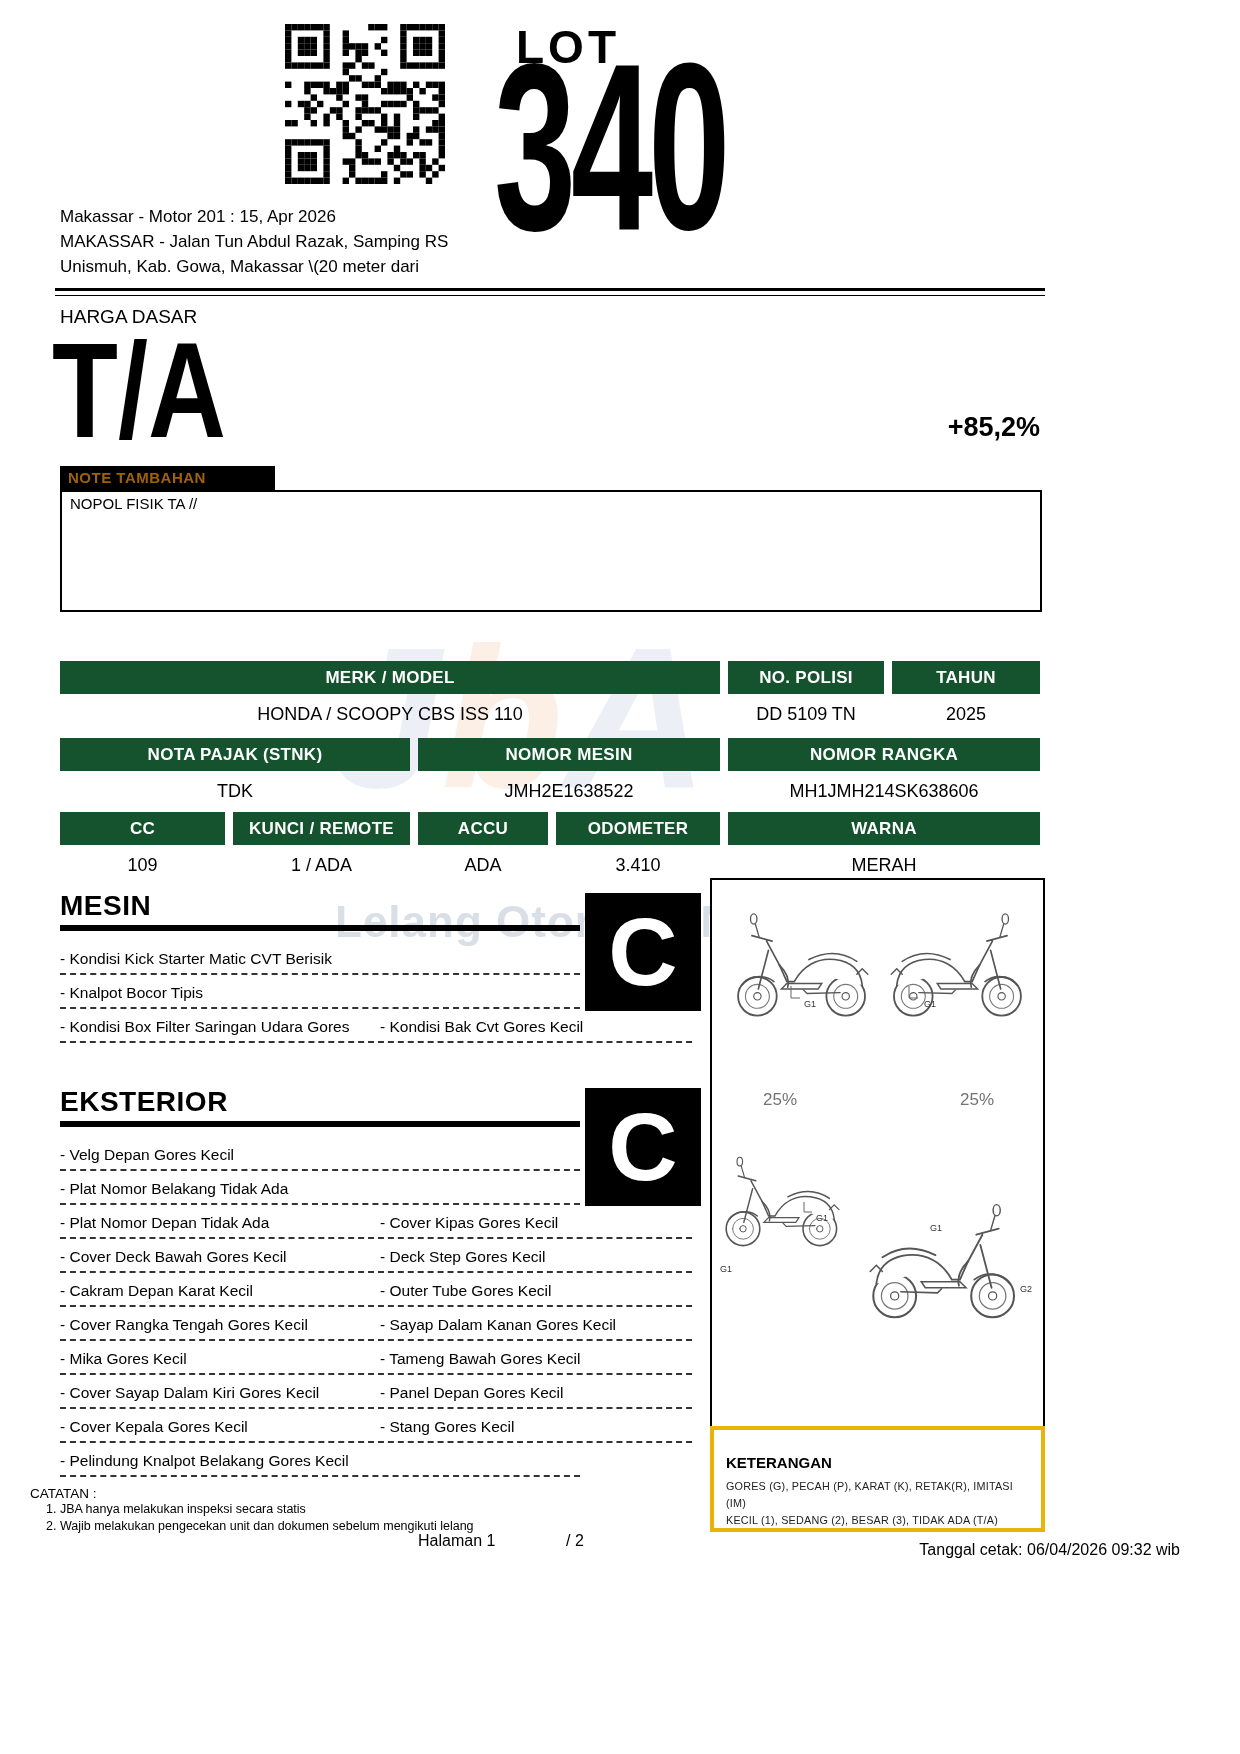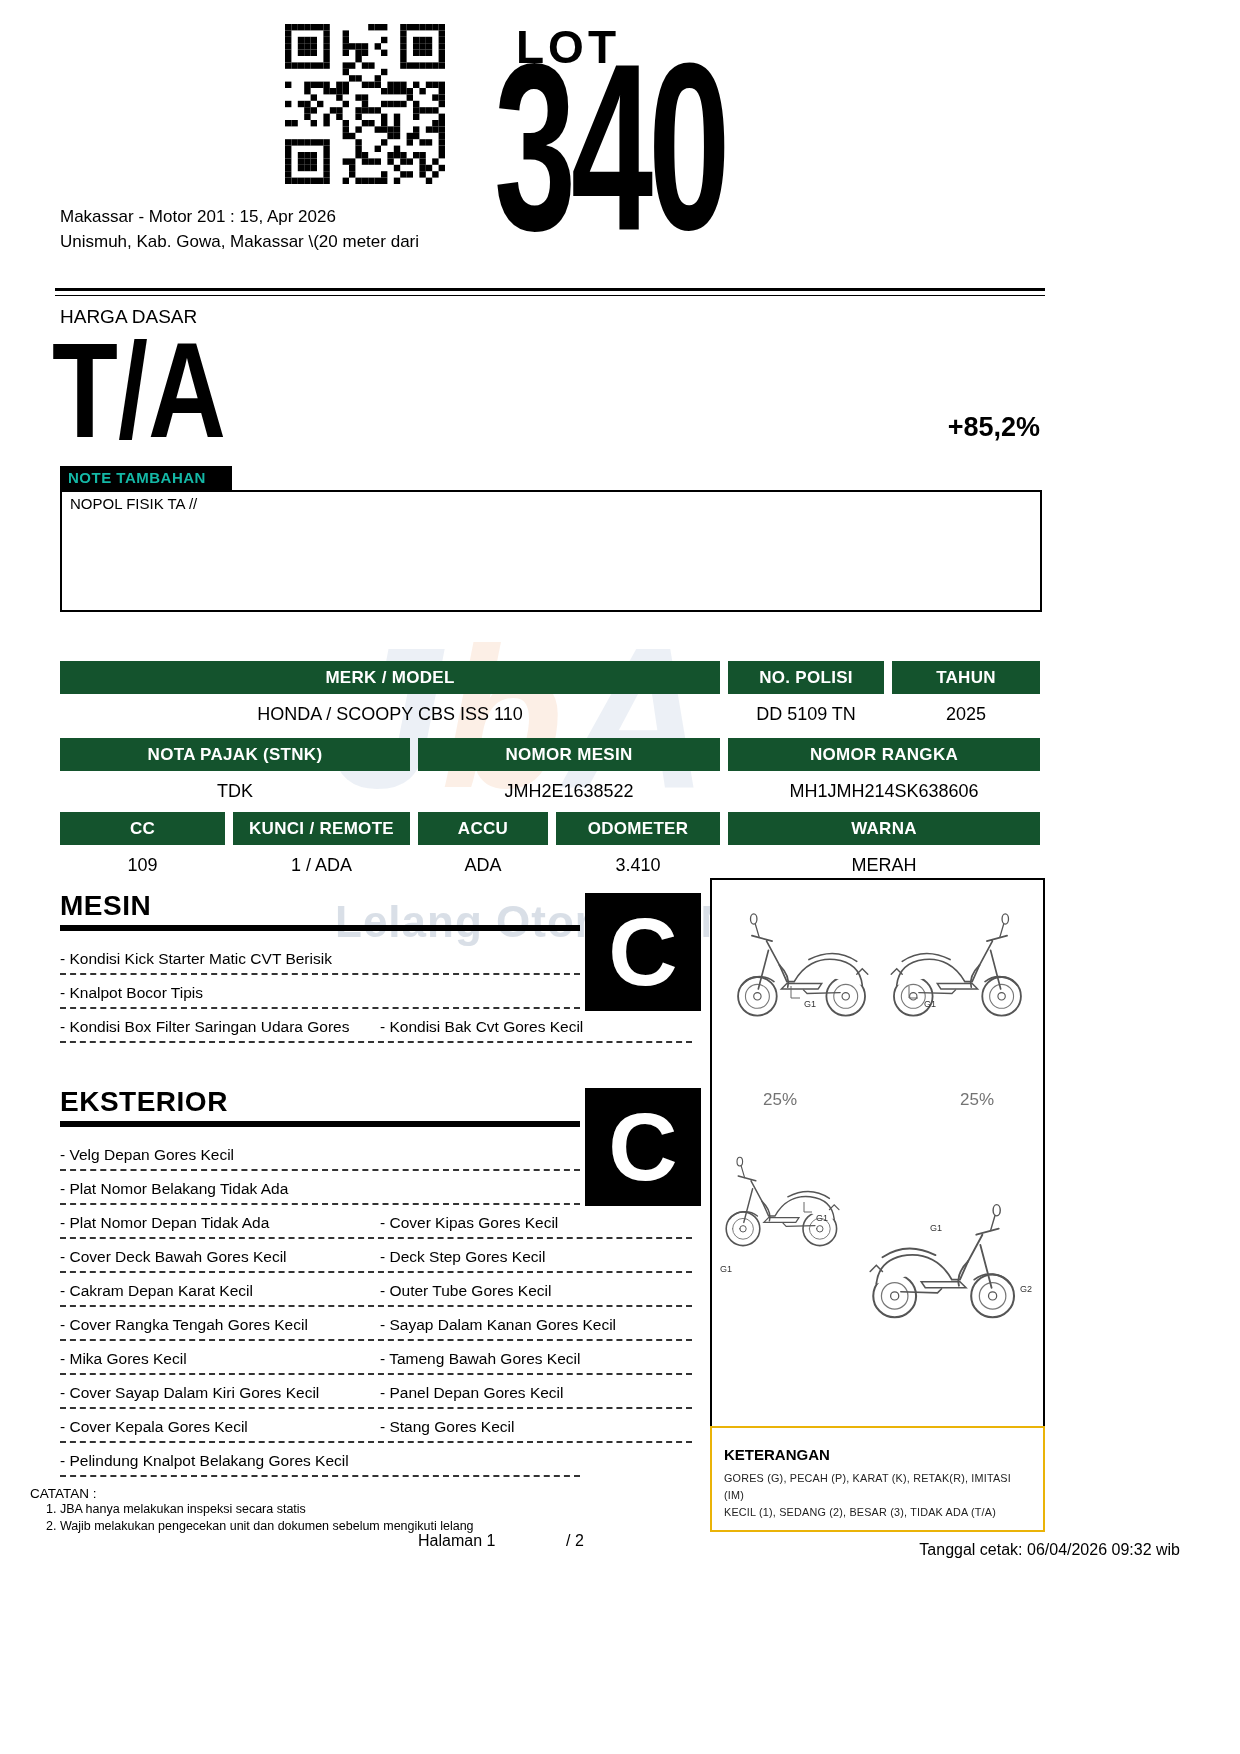--- a/index.html
+++ b/index.html
@@ -24,22 +24,22 @@
     border-top:3px solid #000; border-bottom:1px solid #000; }
 
   
   .harga-label { position:absolute; left:60px; top:306px; font-size:19px; }
   .harga-value { position:absolute; left:52px; top:330px; font-size:135px; font-weight:bold;
     line-height:0.9; transform:scaleX(0.8); transform-origin:left top; }
   .harga-percent { position:absolute; left:840px; top:412px; width:200px; text-align:right;
     font-size:27px; font-weight:bold; }
 
   
-  .note-label { position:absolute; left:60px; top:466px; width:172px; height:24px;
-    background:#000; color:#14b8a6; font-size:15px; font-weight:bold; line-height:24px;
+  .note-label { position:absolute; left:60px; top:466px; width:215px; height:24px;
+    background:#000; color:#a16207; font-size:15px; font-weight:bold; line-height:24px;
     padding-left:8px; letter-spacing:0.5px; box-sizing:border-box; }
   .note-box { position:absolute; left:60px; top:490px; width:982px; height:122px;
     border:2px solid #000; box-sizing:border-box; padding:3px 8px; font-size:15px; }
 
   
   .wm-logo { position:absolute; left:330px; top:618px; font-size:200px; font-weight:bold;
     font-style:italic; line-height:1; pointer-events:none; }
   .wm-logo .wm-b1 { color:rgba(70,105,170,0.10); }
   .wm-logo .wm-o  { color:rgba(233,124,50,0.12); }
   .wm-text { position:absolute; left:335px; top:897px; font-size:44px; font-weight:bold;
@@ -73,21 +73,21 @@
   #eksterior-grade { left:585px; top:1088px; }
 
   
   #diagram-panel { position:absolute; left:710px; top:878px; width:335px; height:550px;
     border:2px solid #000; box-sizing:border-box; background:#fff; }
   .pct { position:absolute; font-size:17px; color:#737373; }
   #pct-left  { left:763px; top:1090px; }
   #pct-right { left:960px; top:1090px; }
 
   #keterangan-box { position:absolute; left:710px; top:1426px; width:335px; height:106px;
-    border:2px solid #eab308; box-sizing:border-box; background:#fff; padding:18px 12px 0; }
+    border:4px solid #eab308; box-sizing:border-box; background:#fff; padding:24px 12px 0; }
   .ket-title { font-weight:bold; font-size:15px; margin-bottom:7px; }
   .ket-line { font-size:10.8px; color:#222; line-height:17px; letter-spacing:0.2px; }
 
   
   #catatan { position:absolute; left:30px; top:1486px; font-size:13.5px; }
   #catatan .c-item { font-size:12.5px; margin-left:16px; line-height:17px; }
   #page-label  { position:absolute; left:418px; top:1532px; font-size:16px; }
   #page-total  { position:absolute; left:566px; top:1532px; font-size:16px; }
   #print-date  { position:absolute; left:780px; top:1541px; width:400px; text-align:right; font-size:16px; }
 
@@ -364,20 +364,21 @@
       <rect x="83.20" y="153.60" width="6.40" height="6.40"></rect>
       <rect x="89.60" y="153.60" width="6.40" height="6.40"></rect>
       <rect x="96.00" y="153.60" width="6.40" height="6.40"></rect>
       <rect x="108.80" y="153.60" width="6.40" height="6.40"></rect>
       <rect x="140.80" y="153.60" width="6.40" height="6.40"></rect>
     </svg>
   <div class="lot-label">LOT</div>
   <div class="lot-number">340</div>
   <div class="event-info">
     <div>Makassar - Motor 201 : 15, Apr 2026</div>
+    <div>MAKASSAR - Jalan Tun Abdul Razak, Samping RS</div>
     <div>Unismuh, Kab. Gowa, Makassar \(20 meter dari</div>
   </div>
   <div class="double-rule"></div>
 
   <div class="harga-label">HARGA DASAR</div>
   <div class="harga-value">T/A</div>
   <div class="harga-percent">+85,2%</div>
 
   <div class="note-label">NOTE TAMBAHAN</div>
   <div class="note-box">

